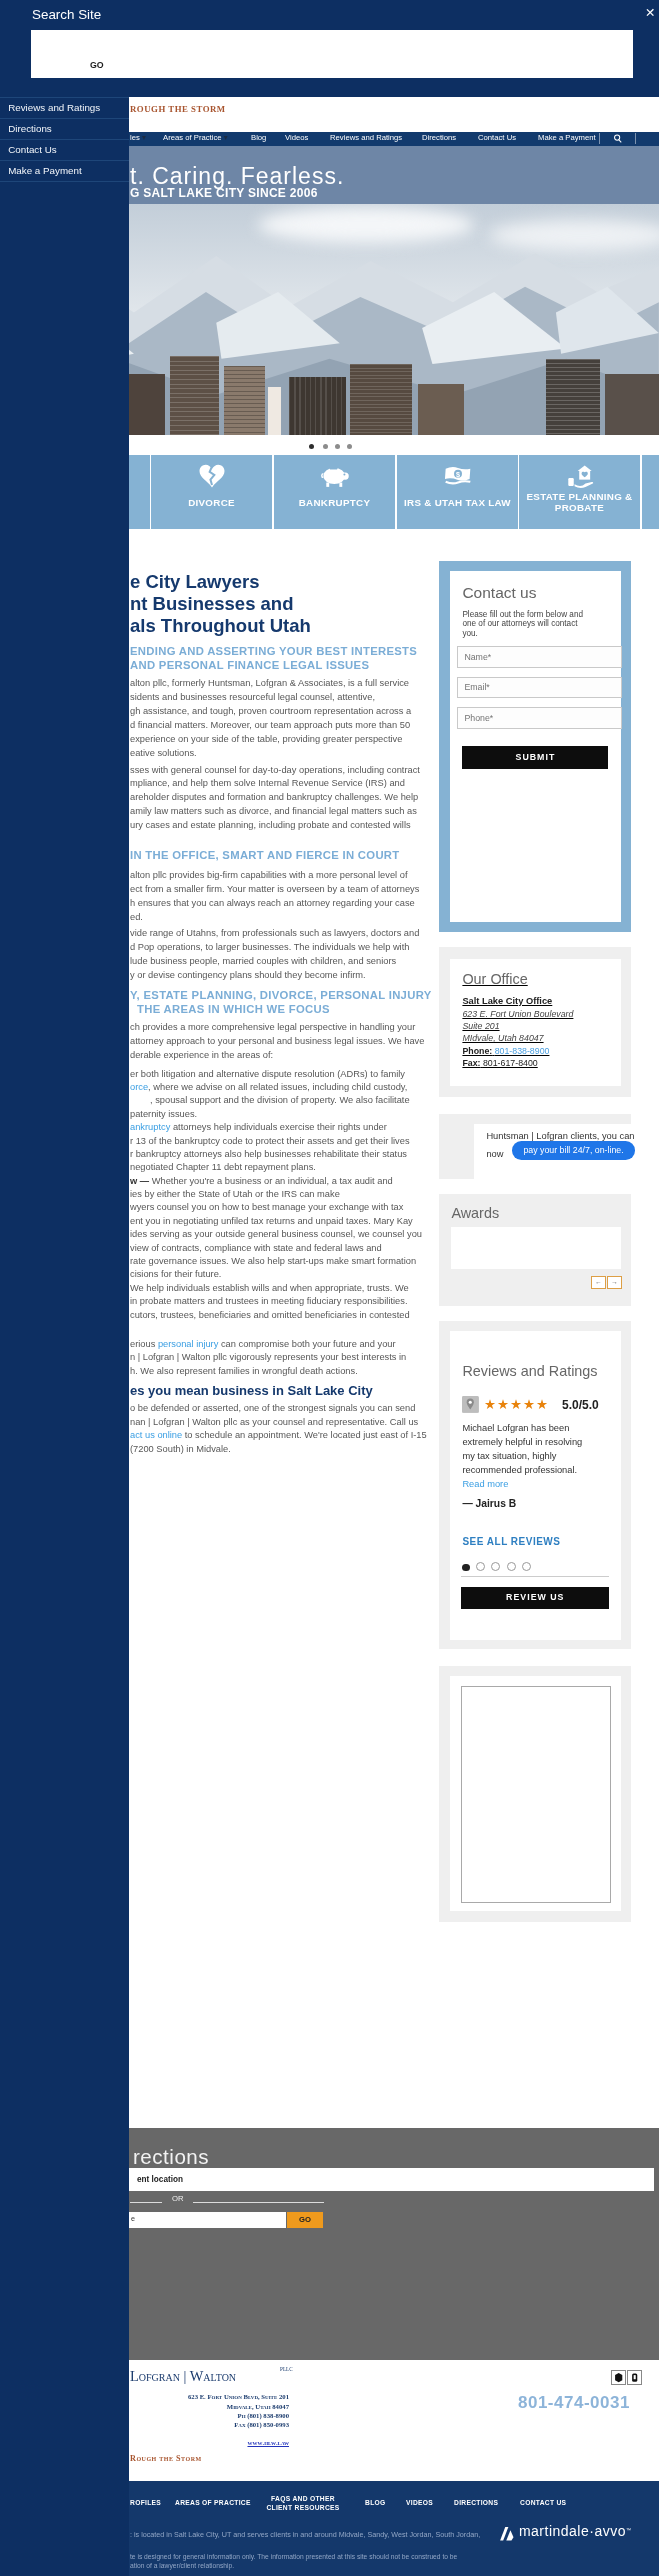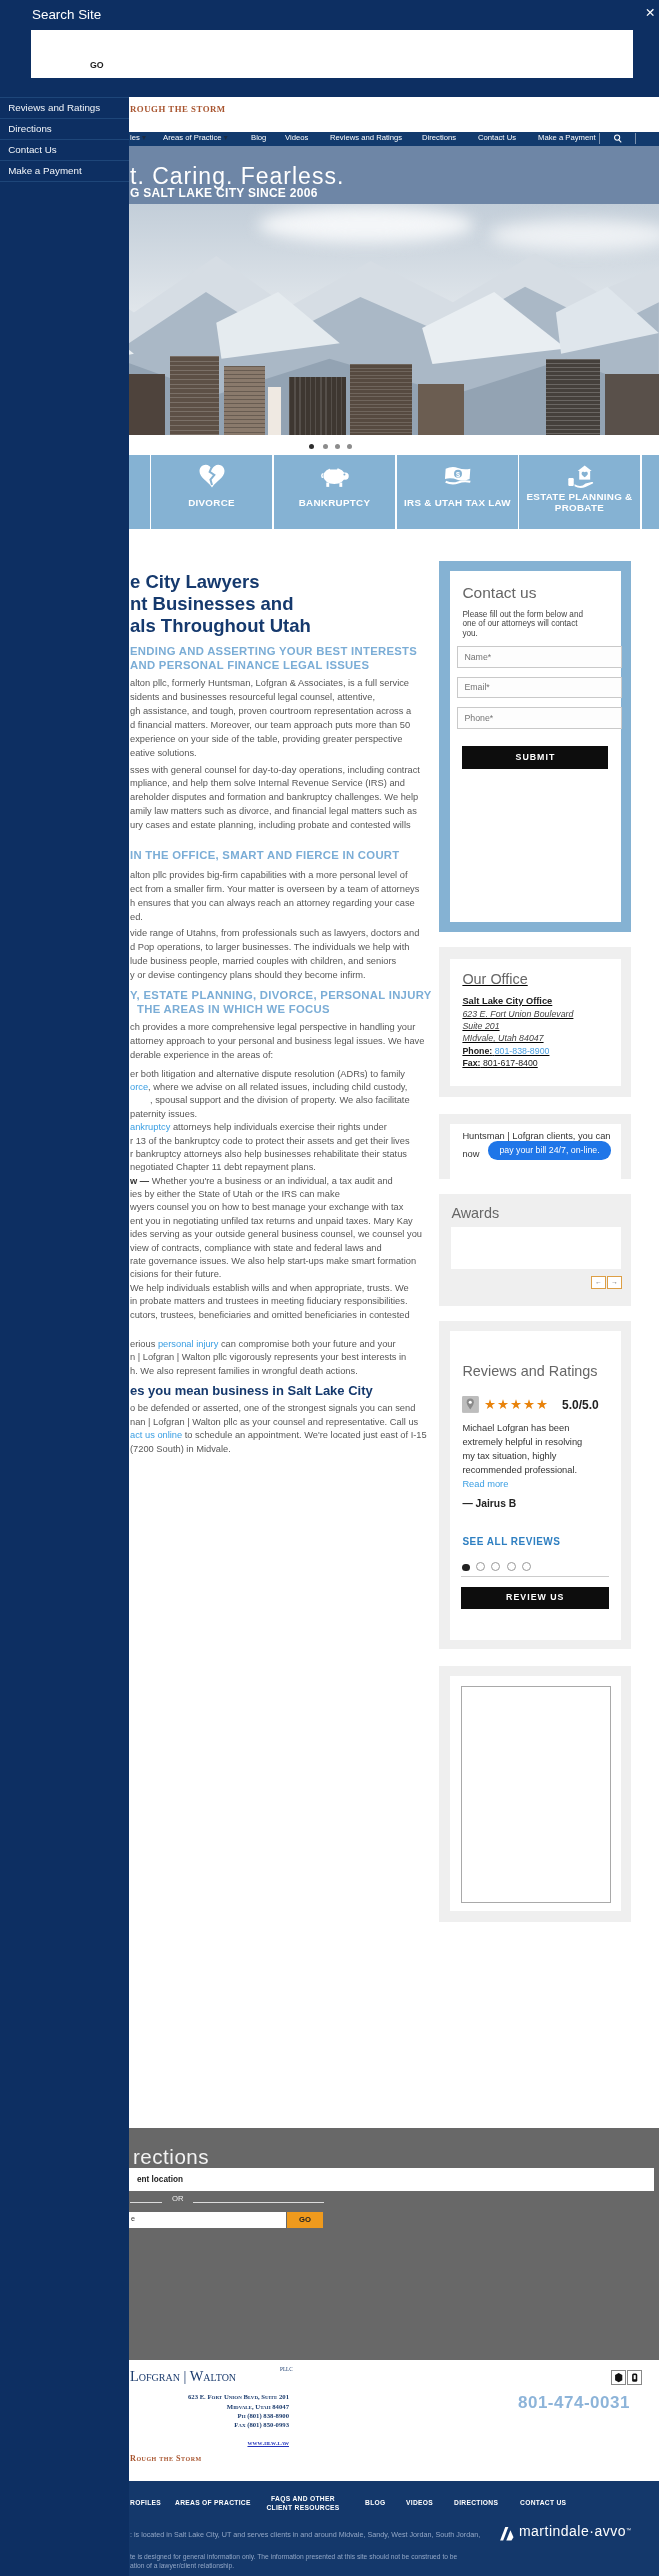--- a/index.html
+++ b/index.html
@@ -174,21 +174,21 @@
       <div>Suite 201</div>
       <div>MIdvale, Utah 84047</div>
   </div>
   <div style="font-size:8.8px;color:#222;line-height:12.4px;">
     <div><b>Phone:</b> <span style="color:#4a9fe0;">801-838-8900</span></div>
     <div><b>Fax:</b> <span>801-617-8400</span></div>
   </div>
 </div>
 
 <div class="card-gray" style="top:1114px;height:65px;"></div>
-<div class="card-white" style="left:450px;top:1124px;width:171px;height:60px;">
+<div class="card-white" style="left:474px;top:1124px;width:171px;height:60px;">
   <div style="position:absolute;left:12.4px;top:7.2px;font-size:9.3px;color:#333;">Huntsman | Lofgran clients, you can</div>
   <div style="position:absolute;left:12.4px;top:25px;font-size:9.3px;color:#333;">now</div>
   <div style="position:absolute;left:38px;top:16.5px;width:123px;height:19px;background:#1f76e8;border-radius:9.3px;color:#fff;font-size:8.8px;text-align:center;line-height:19px;">pay your bill 24/7, on-line.</div>
 </div>
 
 <div class="card-gray" style="top:1194px;height:112px;">
   <div class="sb-title" style="position:absolute;left:12.4px;top:11.3px;">Awards</div>
 </div>
 <div class="card-white" style="left:451px;top:1227px;width:170px;height:42px;"></div>
 <div class="arrbtn" style="left:591px;top:1276px;">←</div>

